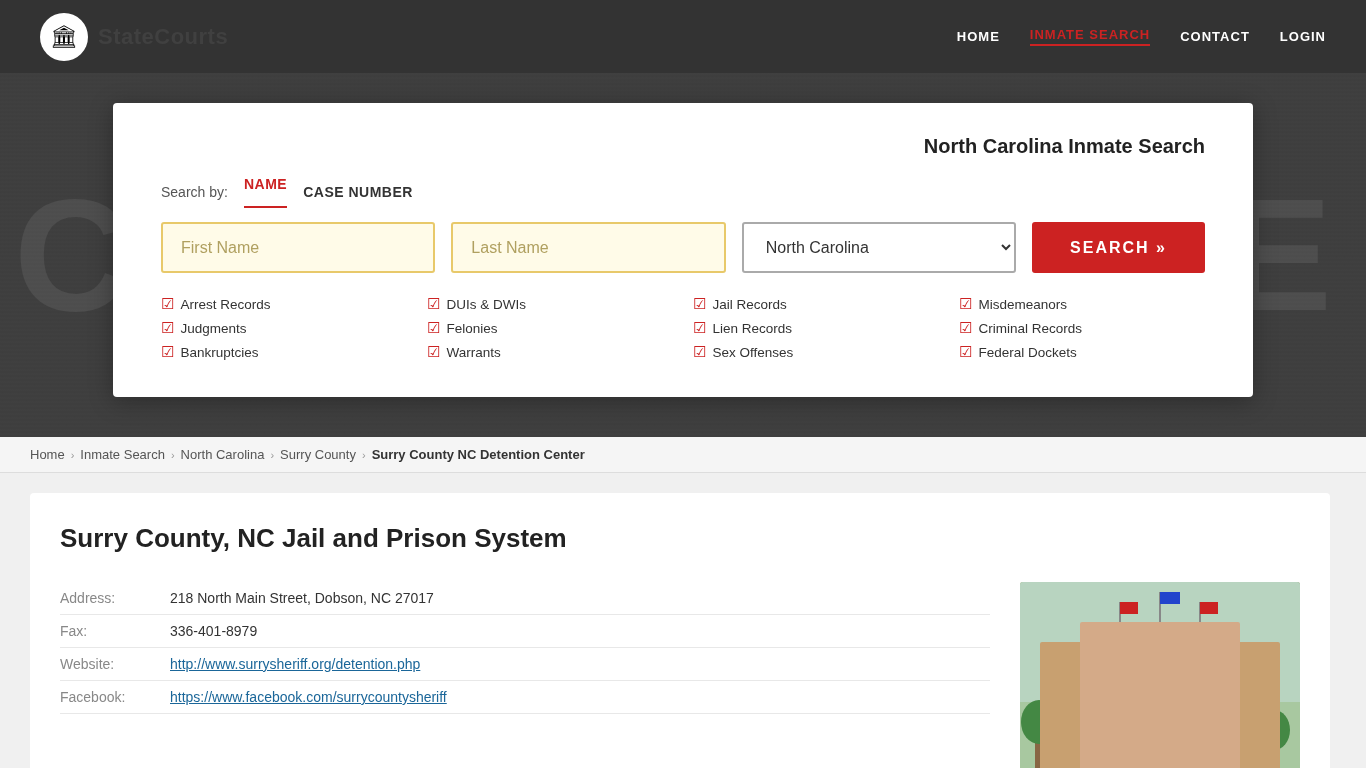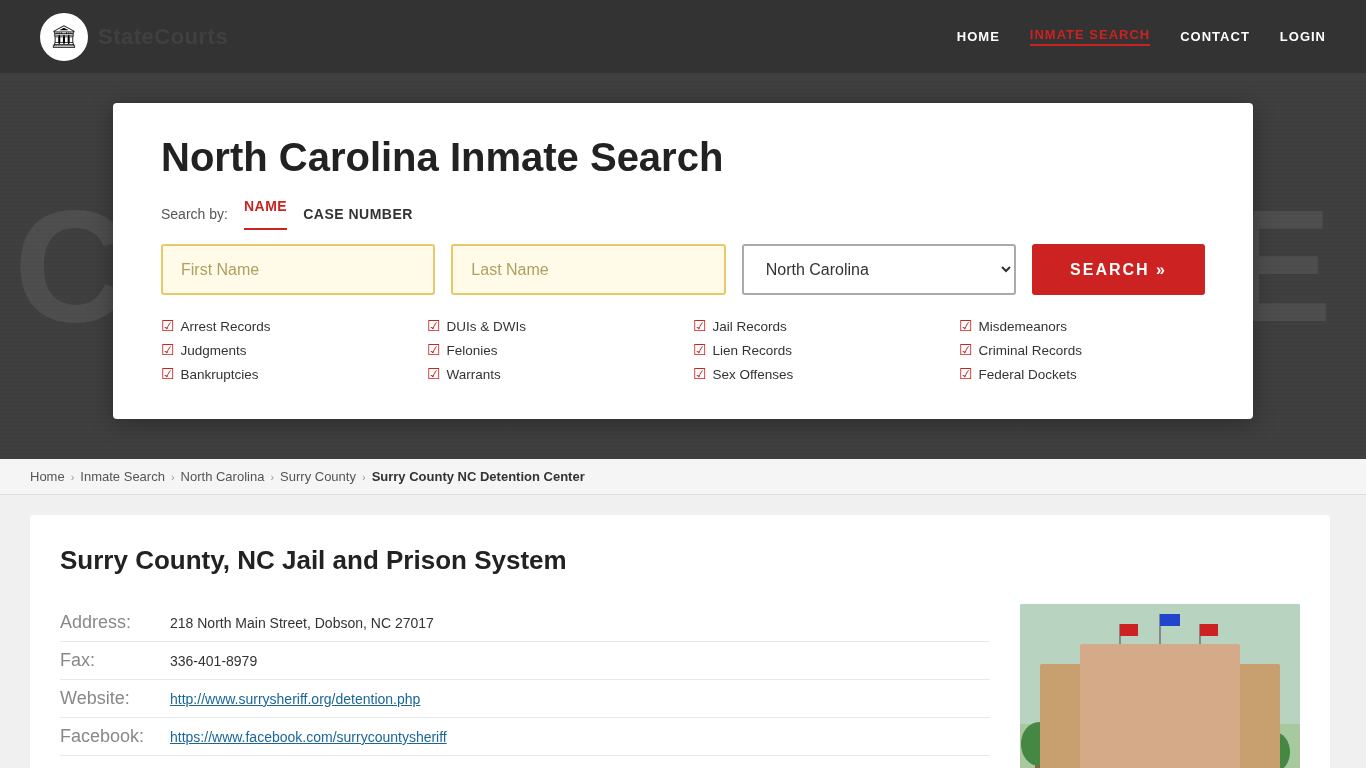--- a/index.html
+++ b/index.html
@@ -99,22 +99,22 @@
       background: white;
       border-radius: 4px;
       padding: 32px 48px 36px;
       width: 1140px;
       max-width: 95%;
       position: relative;
       z-index: 5;
       box-shadow: 0 4px 24px rgba(0,0,0,0.3);
     }
     .card-title {
-      text-align: left;
-      font-size: 40px;
+      text-align: right;
+      font-size: 20px;
       font-weight: bold;
       color: #222;
       margin-bottom: 18px;
     }
     .search-by-row {
       display: flex;
       align-items: center;
       gap: 16px;
       margin-bottom: 14px;
     }
@@ -247,21 +247,21 @@
     .info-row {
       border-bottom: 1px solid #e8e8e8;
       display: flex;
       align-items: baseline;
       padding: 8px 0;
     }
     .info-label {
       width: 110px;
       min-width: 110px;
       color: #888;
-      font-size: 18px;
+      font-size: 14px;
     }
     .info-value {
       color: #333;
       font-size: 14px;
     }
     .info-link {
       color: #1a6699;
       text-decoration: underline;
       font-size: 14px;
       cursor: pointer;

